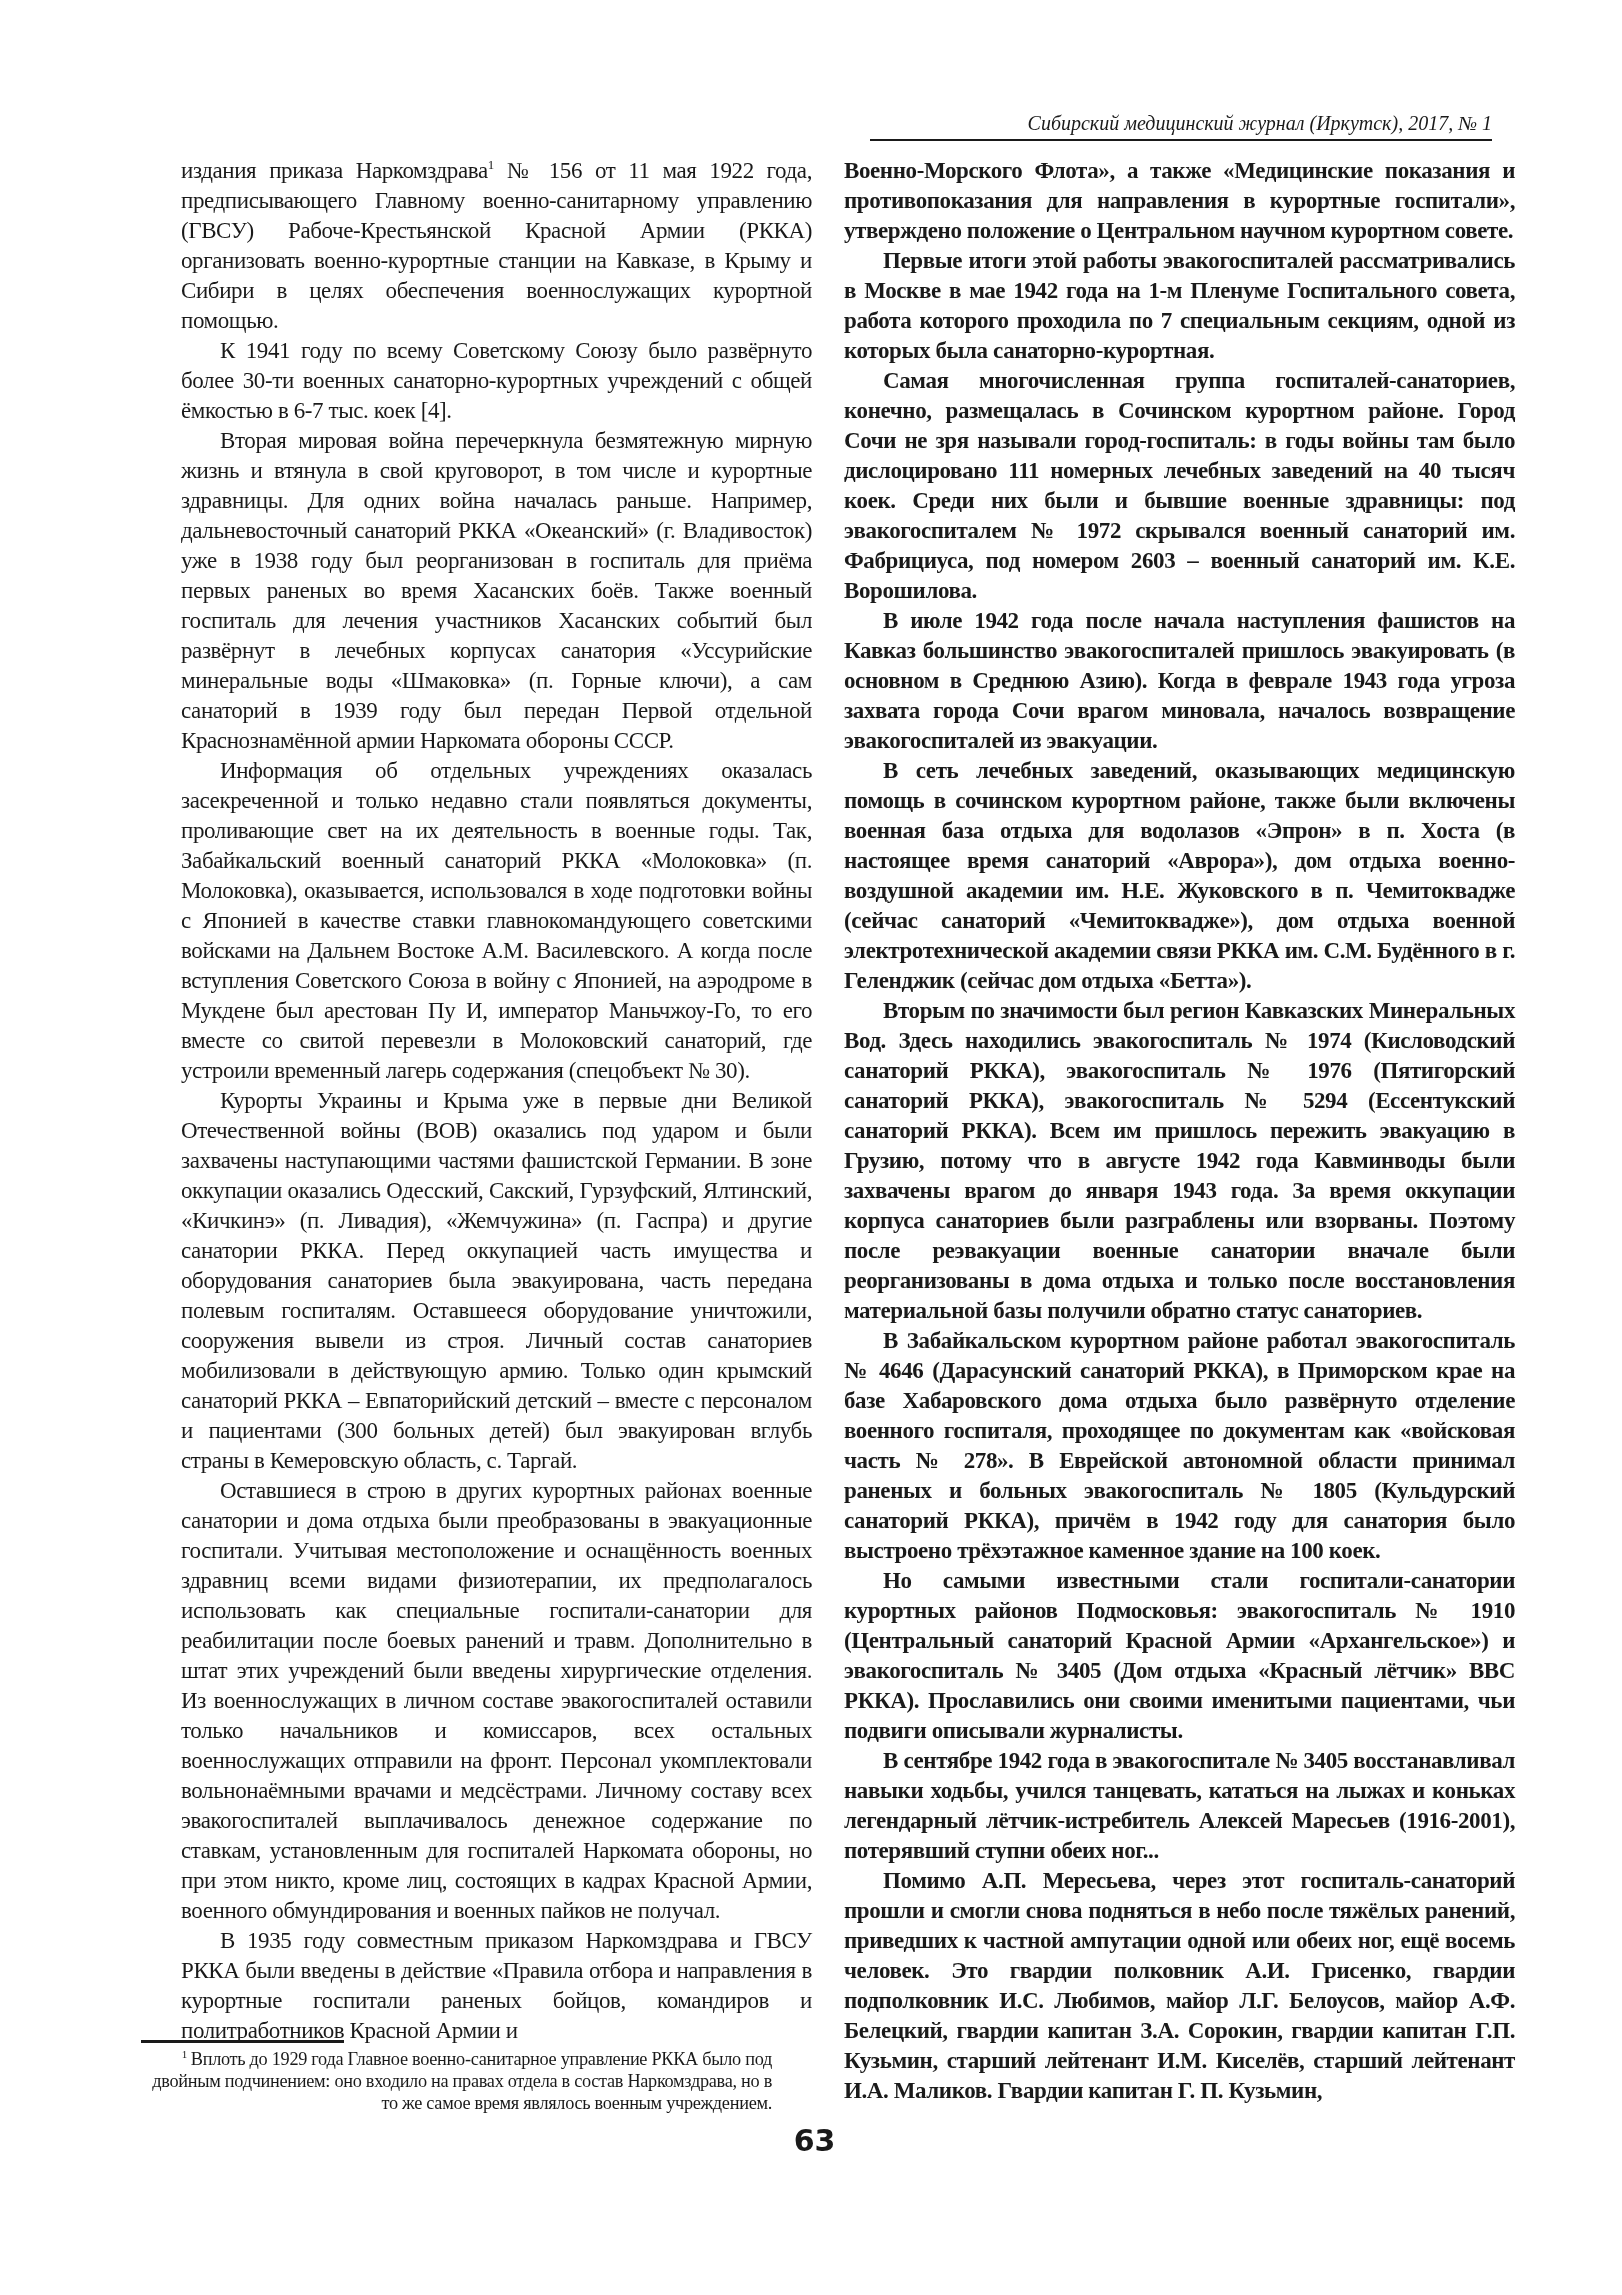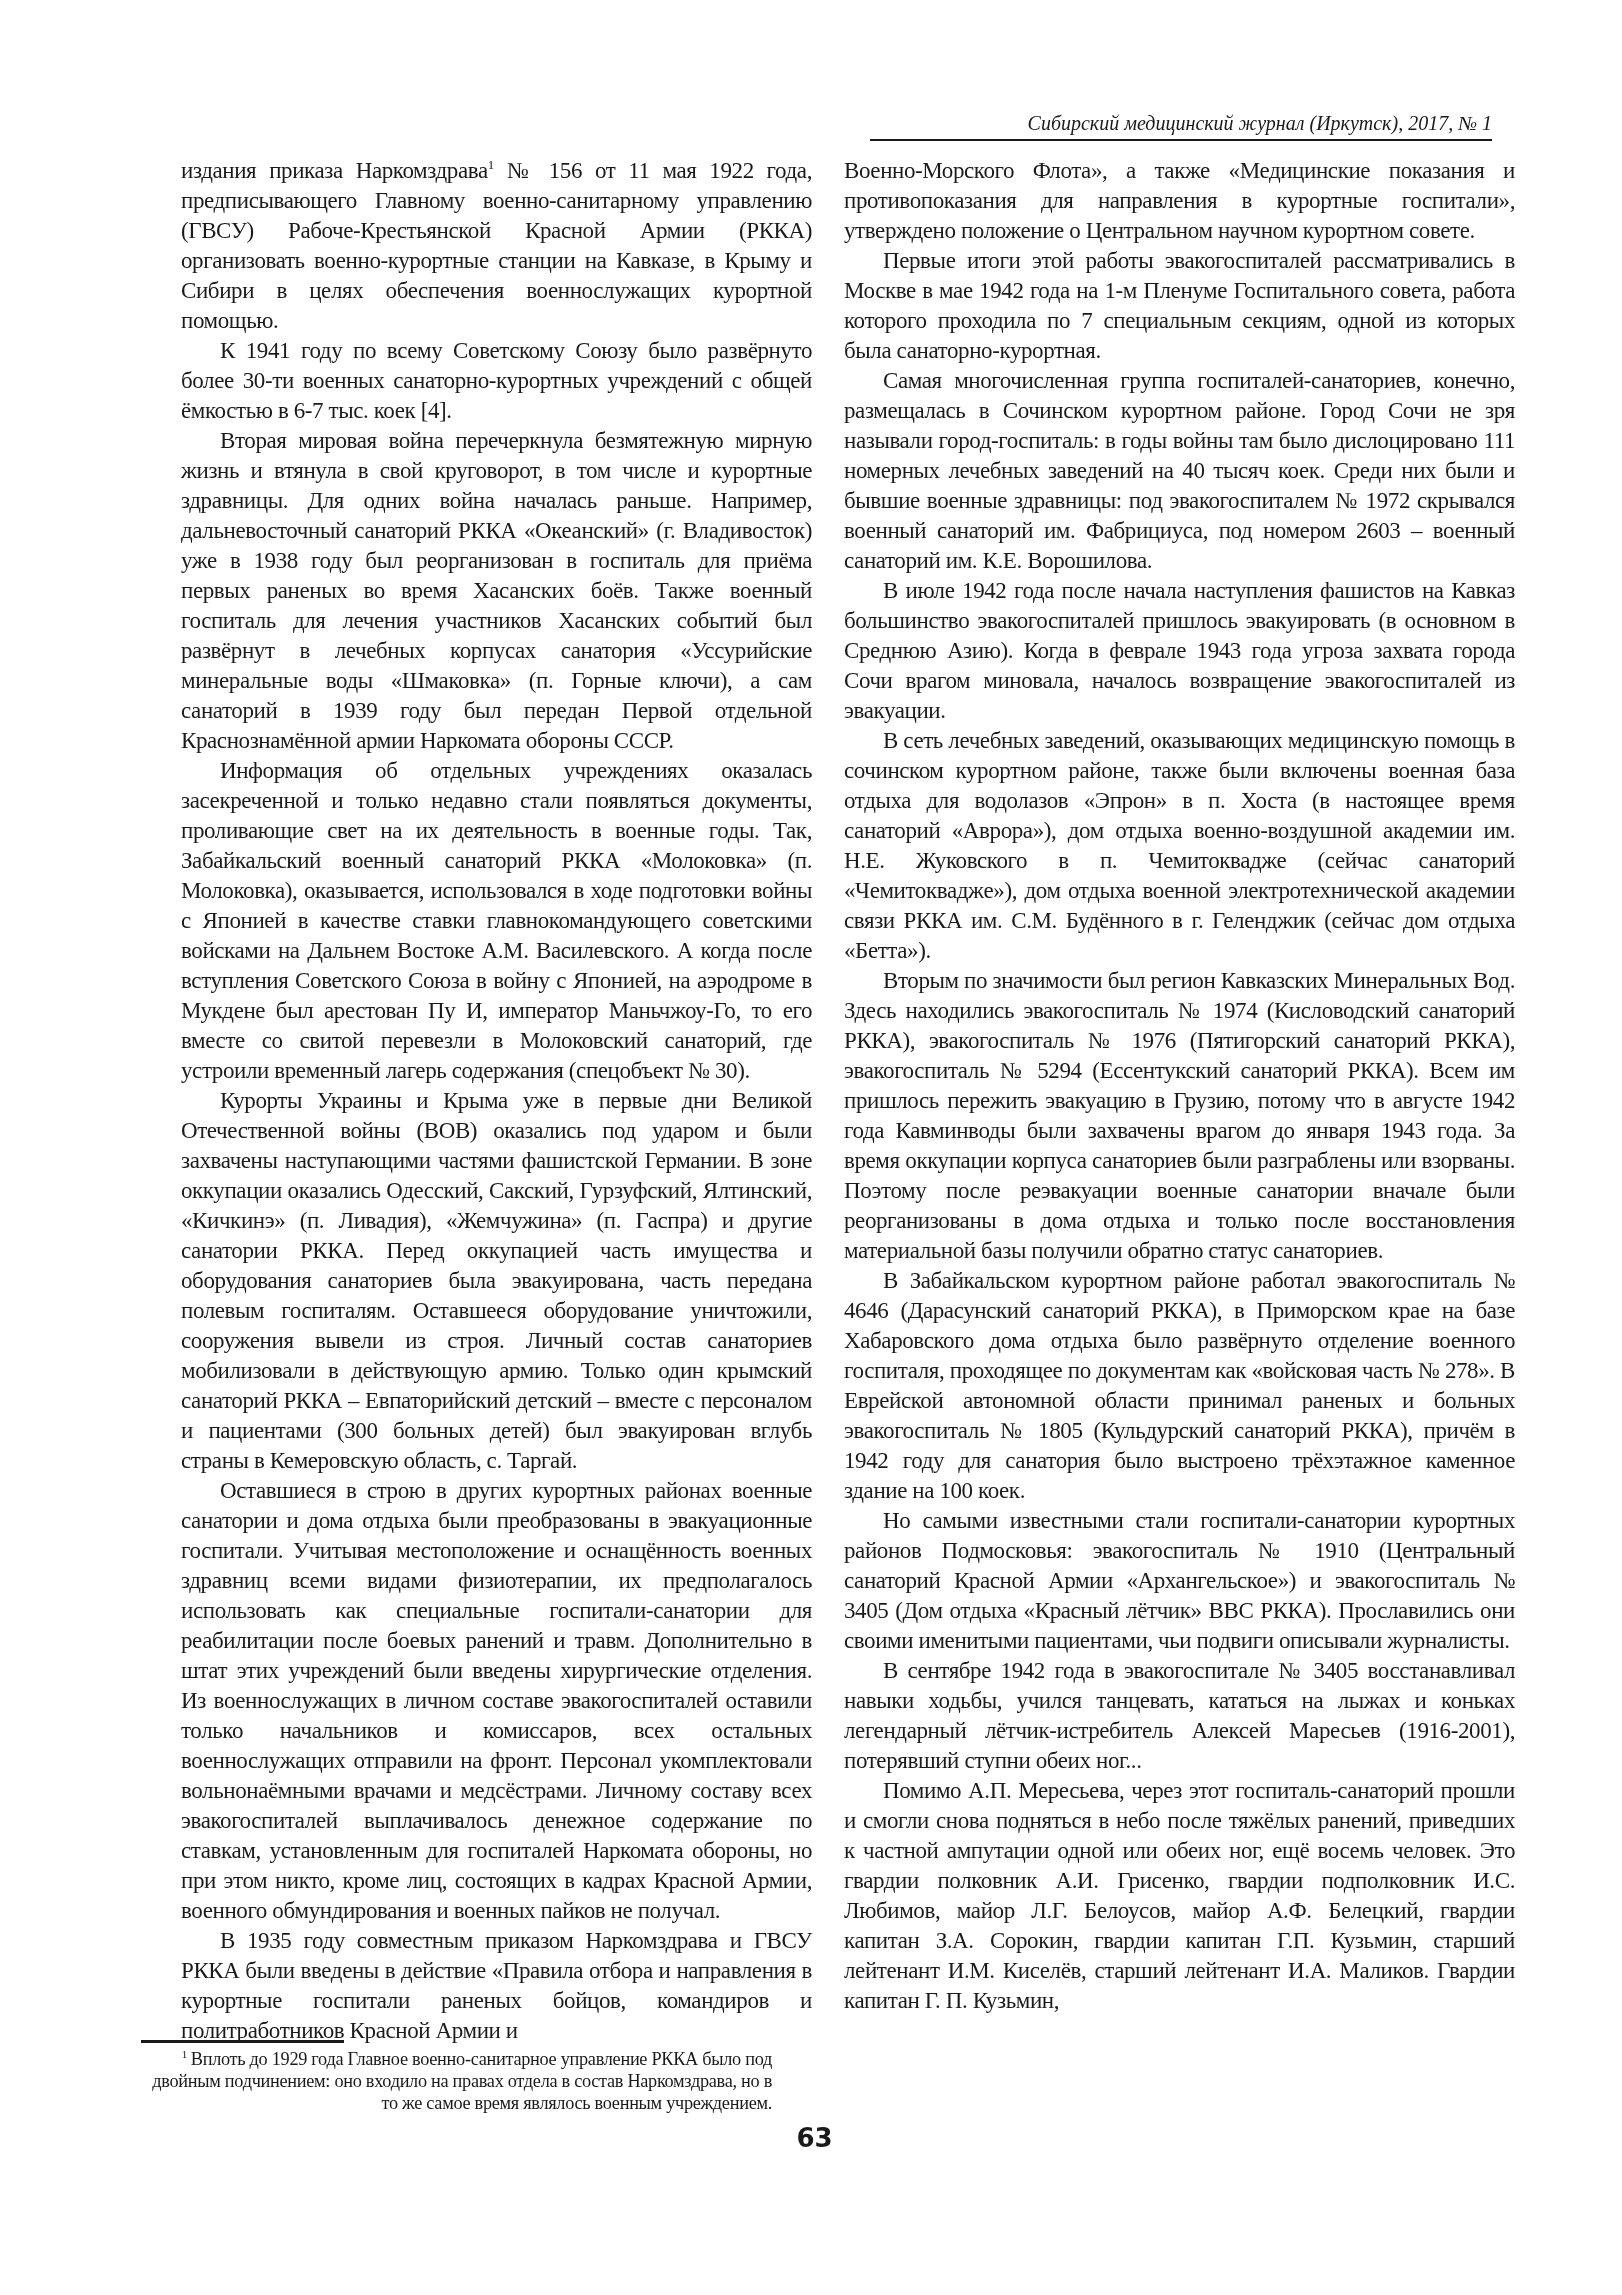--- a/index.html
+++ b/index.html
@@ -8,33 +8,33 @@
     position: absolute; left: 870px; top: 108px; width: 622px; text-align: right;
     font-family: "Liberation Serif", serif; font-style: italic; font-size: 20px;
     border-bottom: 2px solid #1a1a1a; padding-bottom: 1.3px; line-height: 30px;
   }
   .col {
     position: absolute; top: 156px; width: 631px;
     font-family: "Liberation Serif", serif; font-size: 23px; line-height: 30px;
     text-align: justify; hyphens: manual; letter-spacing: -0.4px; margin-left: 40px;
   }
   .col.left { left: 141px; }
-  .col.right { left: 804px; width: 671px; }
+  .col.right { left: 804px; width: 671px; font-weight: bold; }
   .col p { margin: 0; text-indent: 39px; }
   .col p.noindent { text-indent: 0; }
   sup.fn { font-size: 13px; vertical-align: super; line-height: 0; }
   .footnote-rule { position: absolute; left: 141px; top: 2040px; width: 203px; border-top: 3.3px solid #1a1a1a; }
   .footnote {
     position: absolute; left: 141px; top: 2048px; width: 631px;
     font-family: "Liberation Serif", serif; font-size: 18.3px; line-height: 22px; letter-spacing: -0.3px; text-align: right;
   }
   .footnote sup { font-size: 11px; vertical-align: super; line-height: 0; margin-right: 3.9px; }
   .page-number {
     position: absolute; left: 782px; top: 2123px; width: 65px; text-align: center;
-    font-family: "DejaVu Sans", sans-serif; font-weight: bold; font-size: 26px;
+    font-family: "DejaVu Sans", sans-serif; font-weight: bold; font-size: 30px;
   }
 </style>
 </head>
 <body>
 
 <div class="running-head">Сибирский медицинский журнал (Иркутск), 2017, № 1</div>
 
 <div class="col left">
   <p class="noindent"><span>издания приказа Наркомздрава</span><sup class="fn">1</sup><span> № 156 от 11 мая 1922 года, предписывающего Главному военно-санитарному управлению (ГВСУ) Рабоче-Крестьянской Красной Армии (РККА) организовать военно-курортные станции на Кавказе, в Крыму и Сибири в целях обеспечения военнослужащих курортной помощью.</span></p>
   <p>К 1941 году по всему Советскому Союзу было развёрнуто более 30-ти военных санаторно-курортных учреждений с общей ёмкостью в 6-7 тыс. коек [4].</p>

